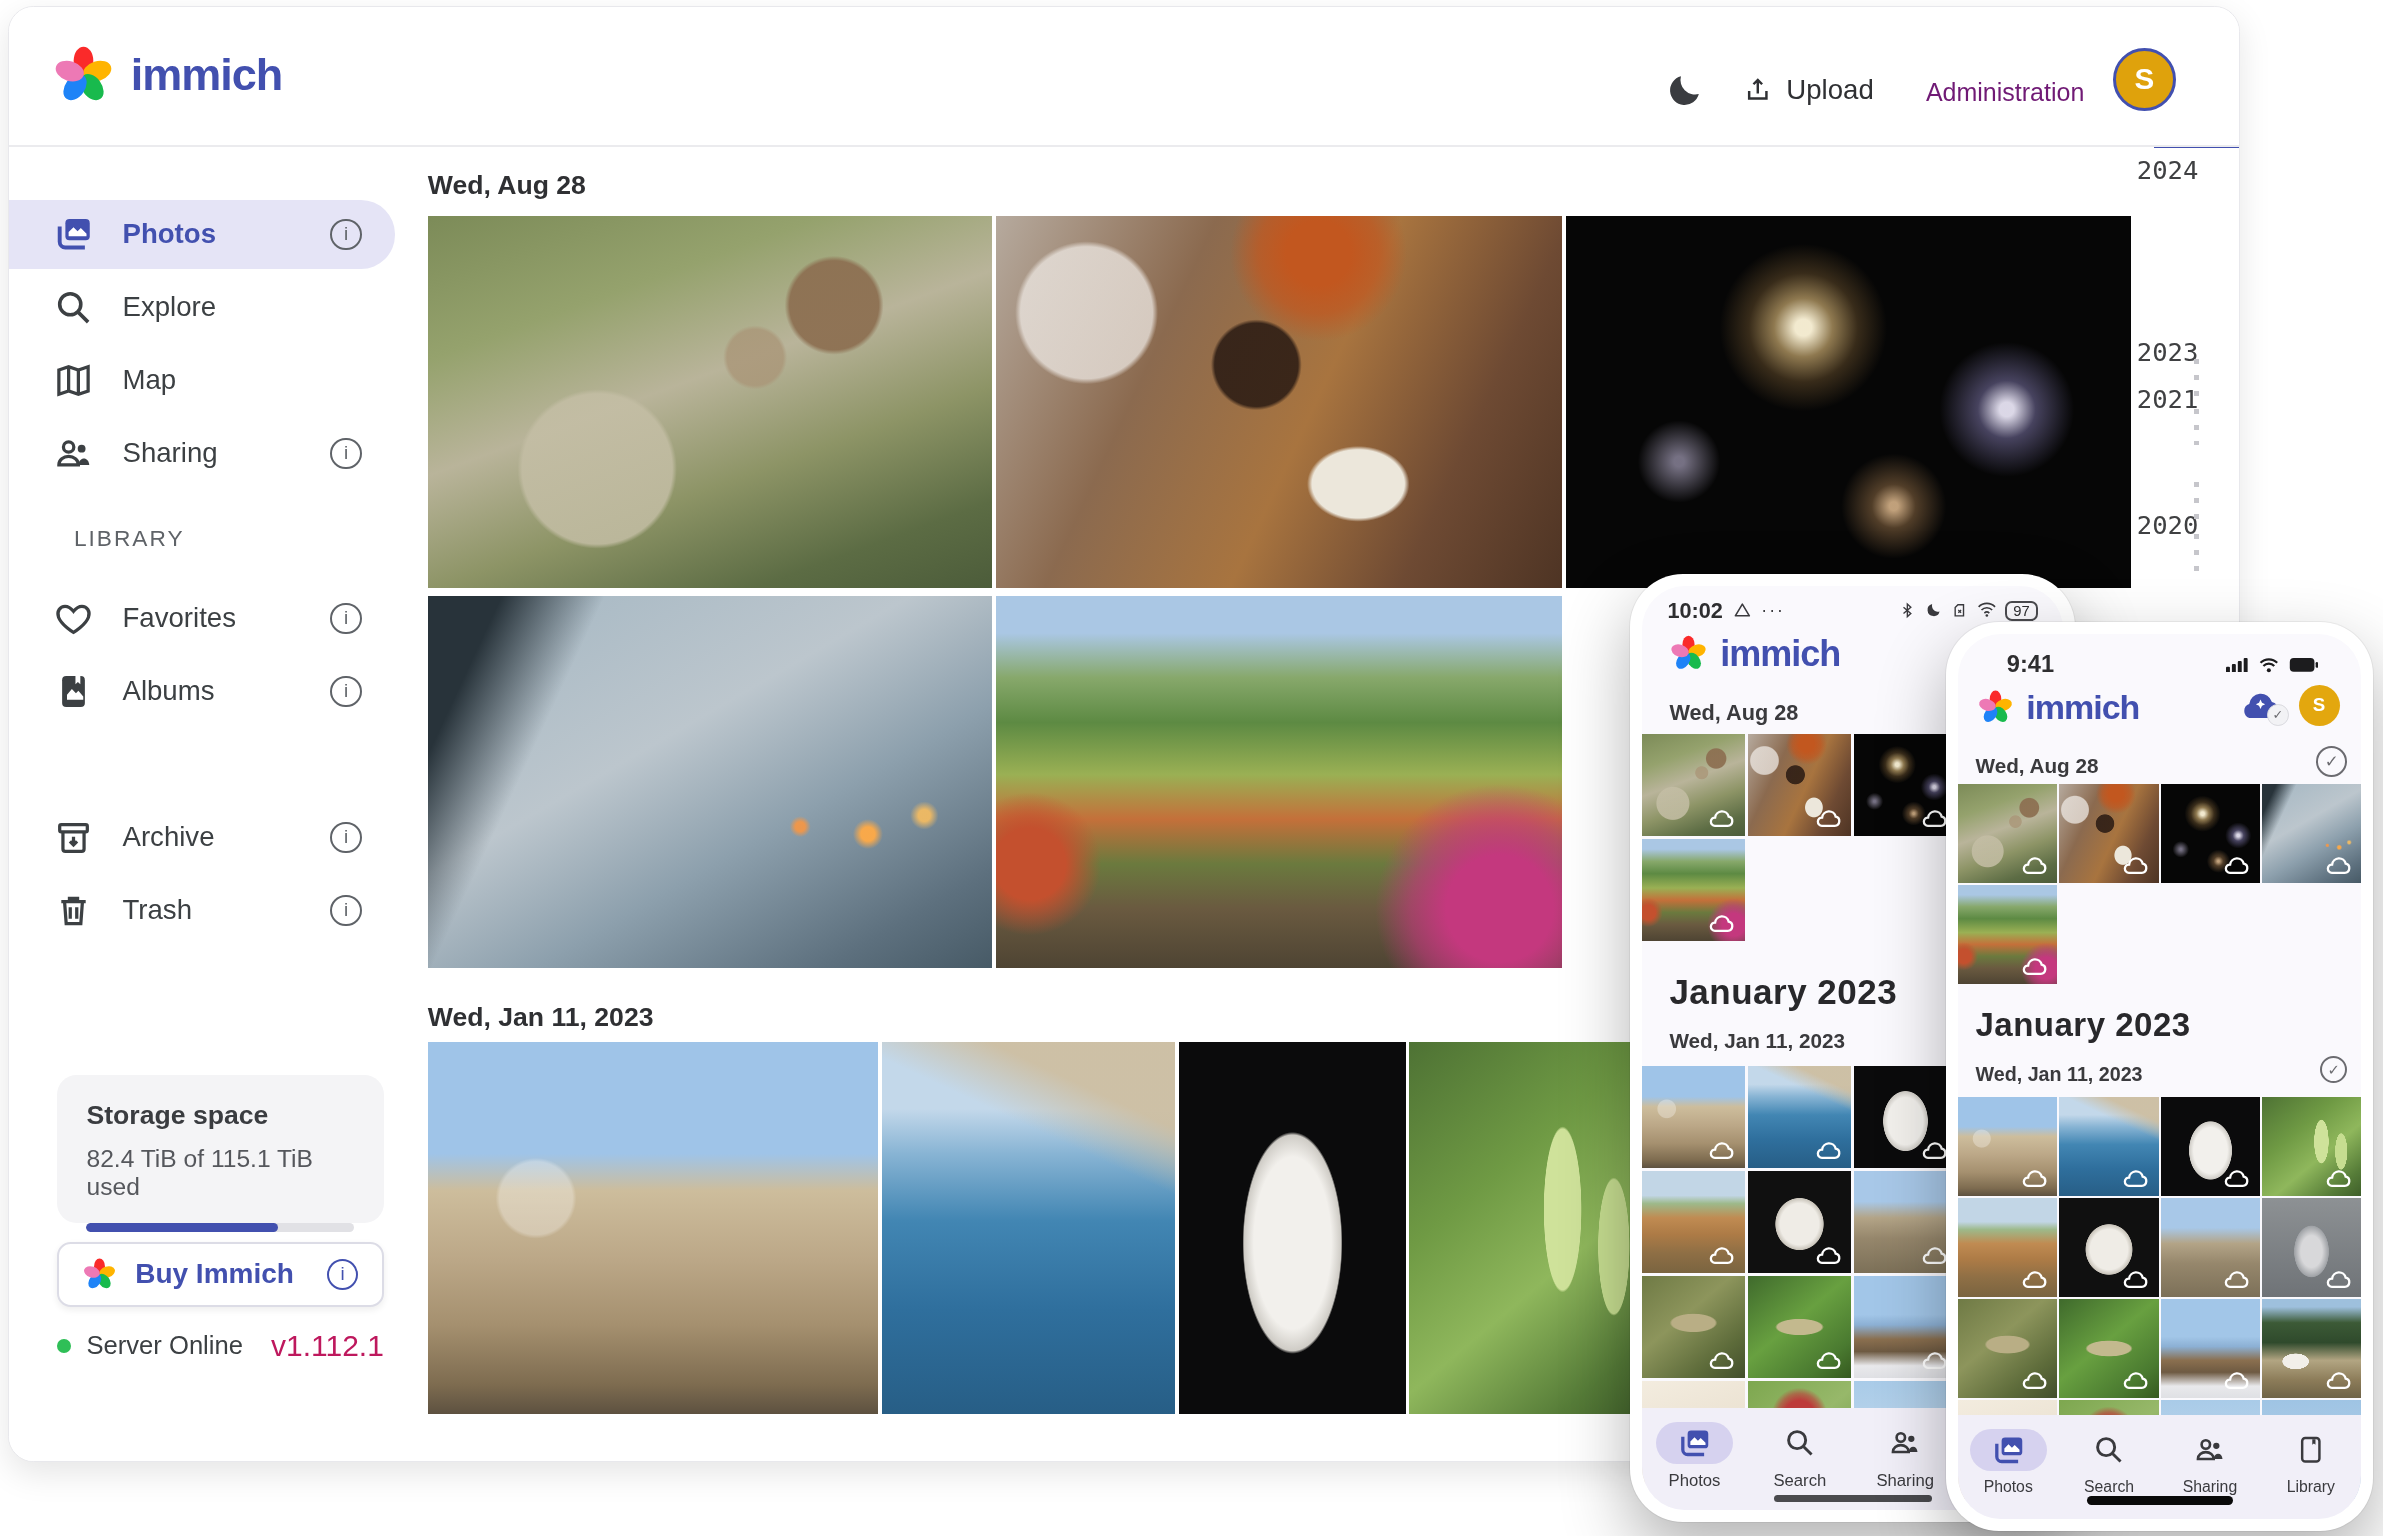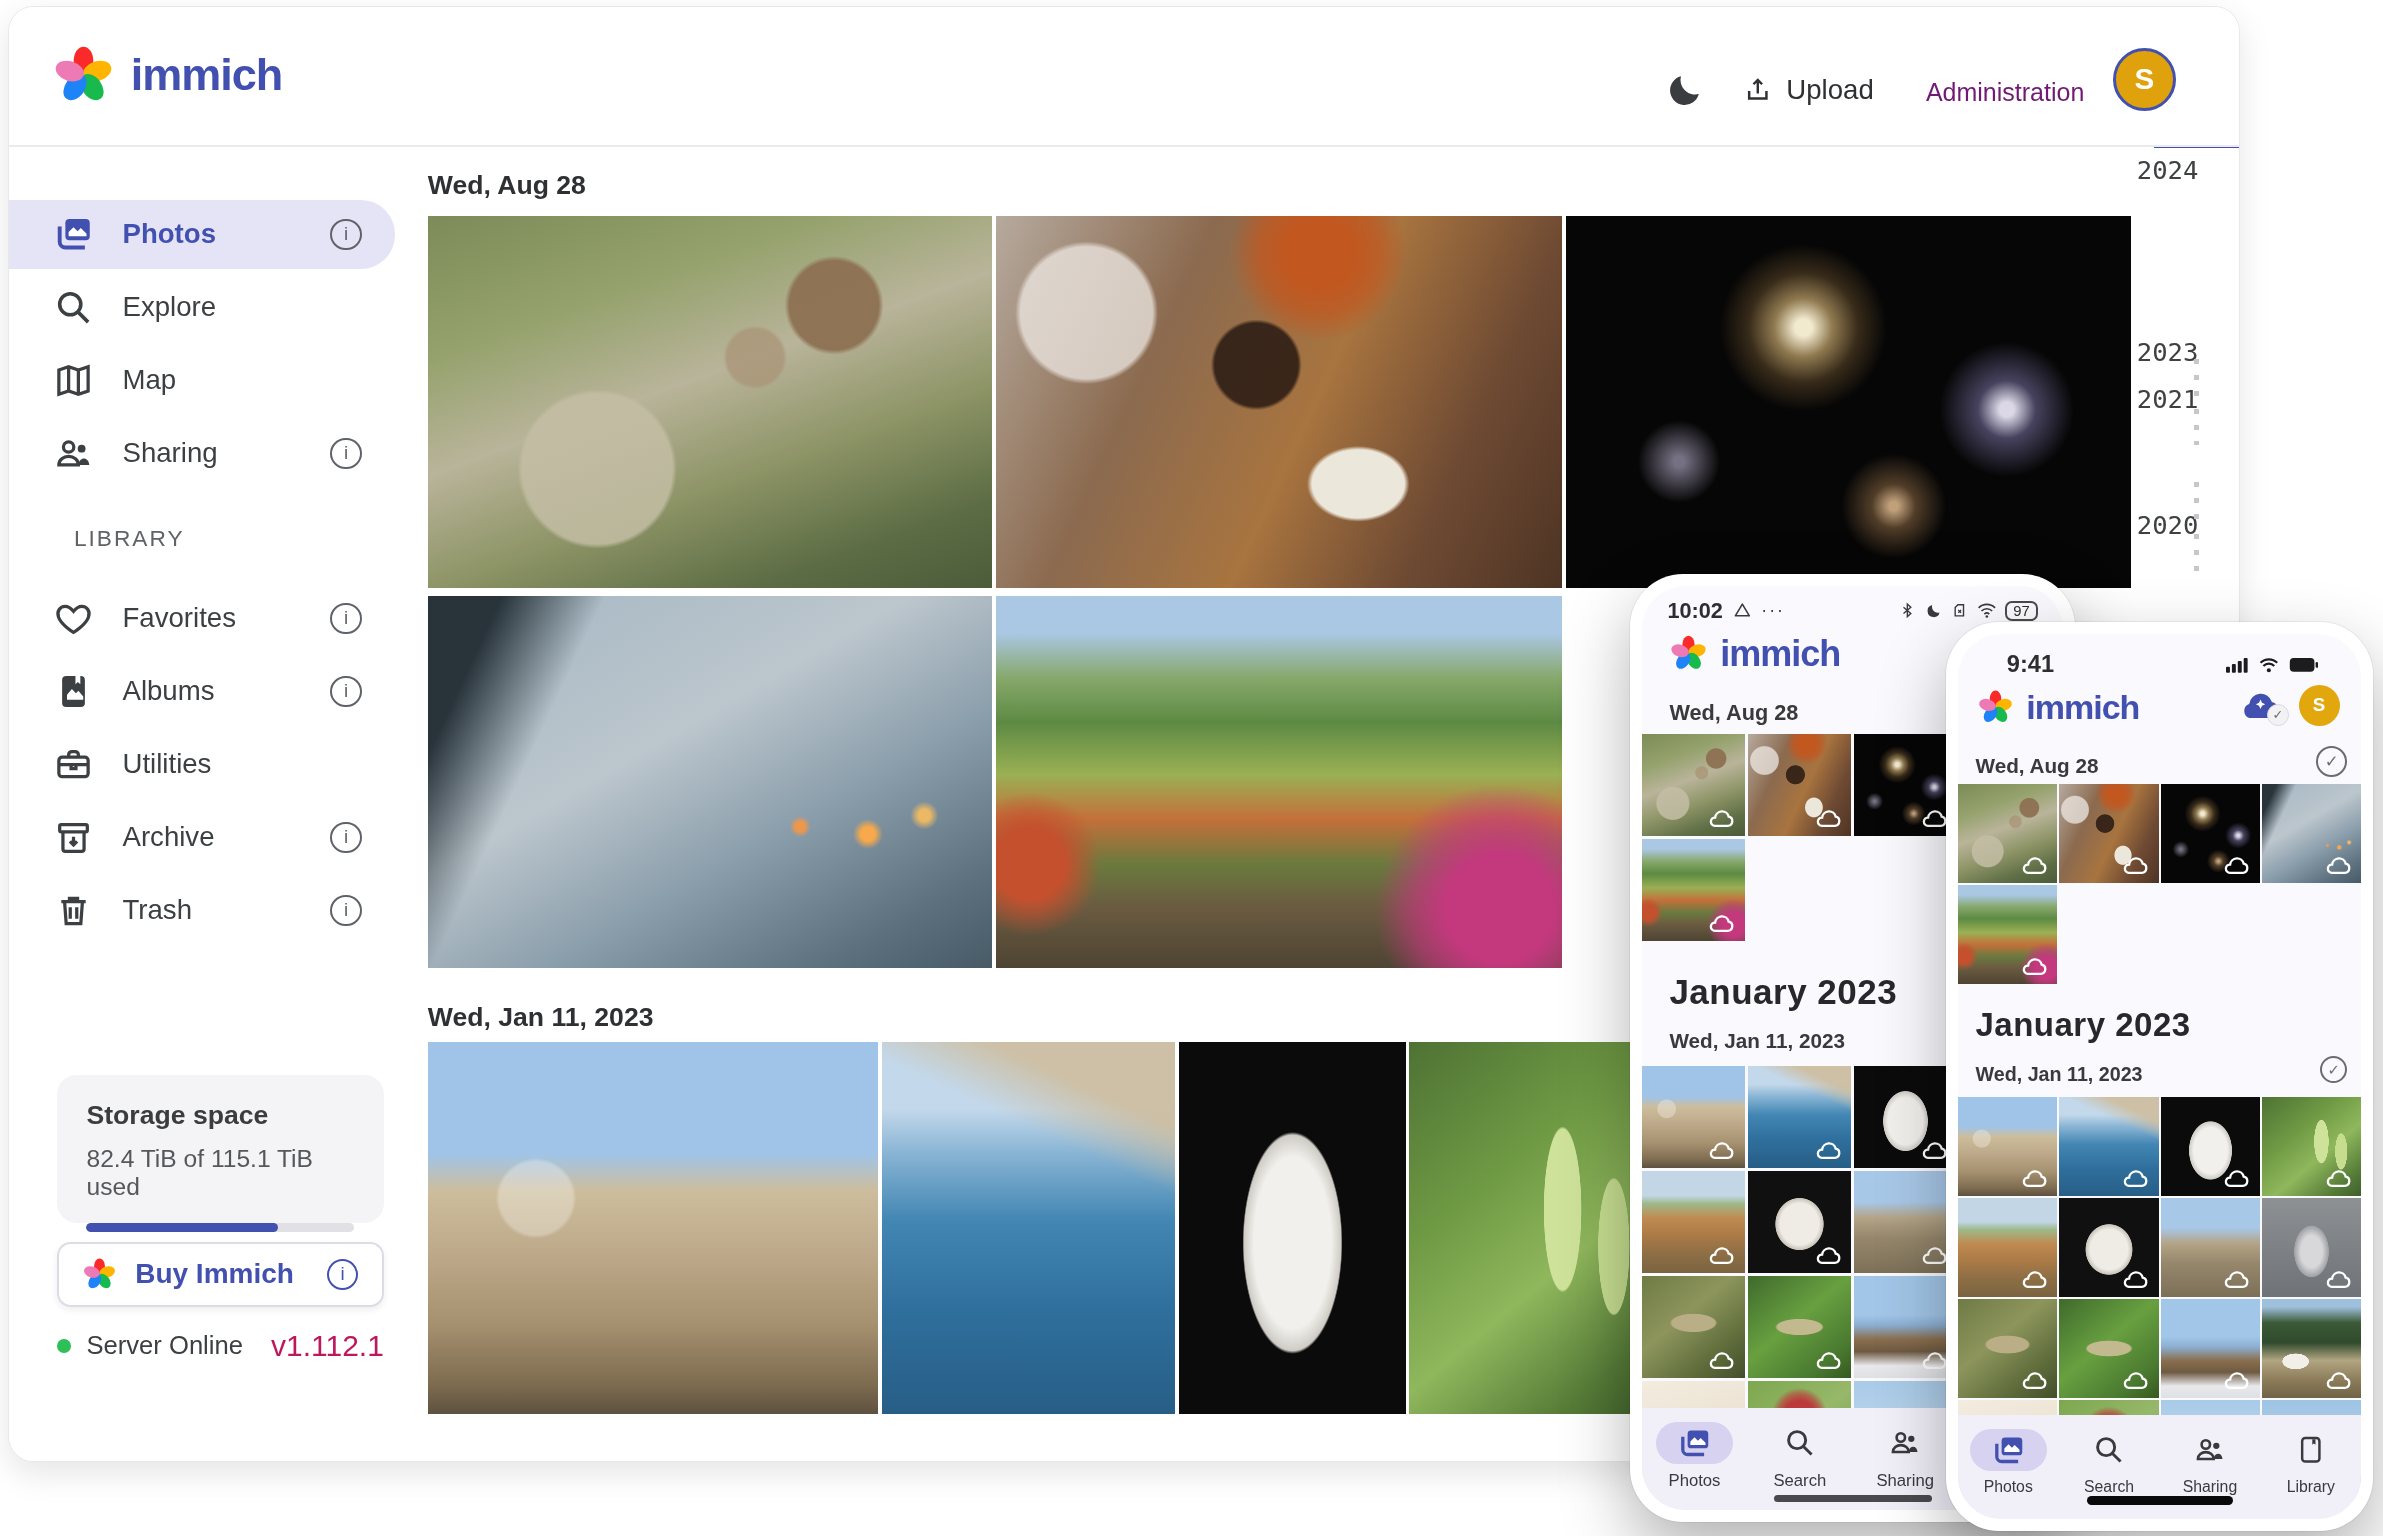--- a/index.html
+++ b/index.html
@@ -66,21 +66,21 @@
   .tl-ticks { position:absolute; left:63px; width:4.9px; background:repeating-linear-gradient(180deg,#c6c6cb 0 4.9px,transparent 4.9px 15.8px); }
 
   
   .phone { position:absolute; background:#fff; border-radius:53px; box-shadow:0 29.6px 69px rgba(0,0,0,.30), 0 0 0 1px rgba(0,0,0,.05);margin-top:24px; }
   .phone-screen { position:absolute; inset:11.8px; background:#faf9fd; border-radius:43px; overflow:hidden; }
   #phone1 { left:1630px; top:550px; width:445px; height:948px; z-index:5; }
   #phone2 { left:1946px; top:598px; width:427px; height:909px; z-index:6; }
 
   .p-status { position:absolute; left:25.6px; right:25.6px; display:flex; align-items:center; gap:9.9px; color:#2e2e30; }
   .p-time { font-size:21.7px; font-weight:600; }
-  .p-status .right { margin-left:auto; display:flex; align-items:center; gap:8.9px; }
+  .p-status .right { margin-left:auto; display:flex; gap:8.9px; }
   .battery-pill { border:2px solid #4a4a4e; border-radius:6.9px; font-size:14.8px; padding:0 5.9px; color:#2e2e30; font-weight:500; }
   .p-logo { position:absolute; display:flex; align-items:center; gap:11.8px; }
   .p-logo .logo-text { font-size:35px; }
   .p-date { position:absolute; font-size:21.7px; font-weight:600; color:#3a3a3d; }
   .p-month { position:absolute; font-size:35px; font-weight:600; color:#28282b; letter-spacing:0.5px; }
   .p-date2 { position:absolute; font-size:20.7px; font-weight:600; color:#3a3a3d; }
   .p-grid { position:absolute; left:0; right:0; display:grid; grid-template-columns:repeat(4,1fr); gap:3px; }
   .p-grid .ph { width:auto; }
   .cloud { position:absolute; right:8.9px; bottom:7.9px; width:27.6px; height:18.7px; pointer-events:none; }
 
@@ -248,29 +248,20 @@
       </div>
       <div class="side-item" style="top:510px">
         <svg width="39" height="39" viewBox="0 0 24 24">
             <rect x="5" y="2.5" width="14" height="19" rx="2.5" fill="#3c4043"></rect>
             <path d="M8 14l3-3.5 2.5 2.5 1.5-1.5 3 3.5V17H8z" fill="#fff"></path>
             <path d="M13.2 2.5h3v5l-1.5-1.3-1.5 1.3z" fill="#fff"></path>
           </svg>
         <span>Albums</span>
         <span class="info">i</span>
       </div>
-      <div class="side-item" style="top:583px">
-        <svg width="39" height="39" viewBox="0 0 24 24">
-            <g fill="none" stroke="#3c4043" stroke-width="2">
-              <rect x="3" y="7.5" width="18" height="12" rx="2"></rect>
-              <path d="M9 7.5V6a2 2 0 0 1 2-2h2a2 2 0 0 1 2 2v1.5M3 12h18M10.5 12h3v2.5h-3z"></path>
-            </g>
-          </svg>
-        <span>Utilities</span>
-      </div>
       <div class="side-item" style="top:656px">
         <svg width="39" height="39" viewBox="0 0 24 24">
             <g fill="none" stroke="#3c4043" stroke-width="2">
               <rect x="3.5" y="4" width="17" height="4.5" rx="1"></rect>
               <path d="M5.5 8.5V19a1.5 1.5 0 0 0 1.5 1.5h10a1.5 1.5 0 0 0 1.5-1.5V8.5M12 11.5v5M9.8 14.4l2.2 2.2 2.2-2.2"></path>
             </g>
           </svg>
         <span>Archive</span>
         <span class="info">i</span>
       </div>

